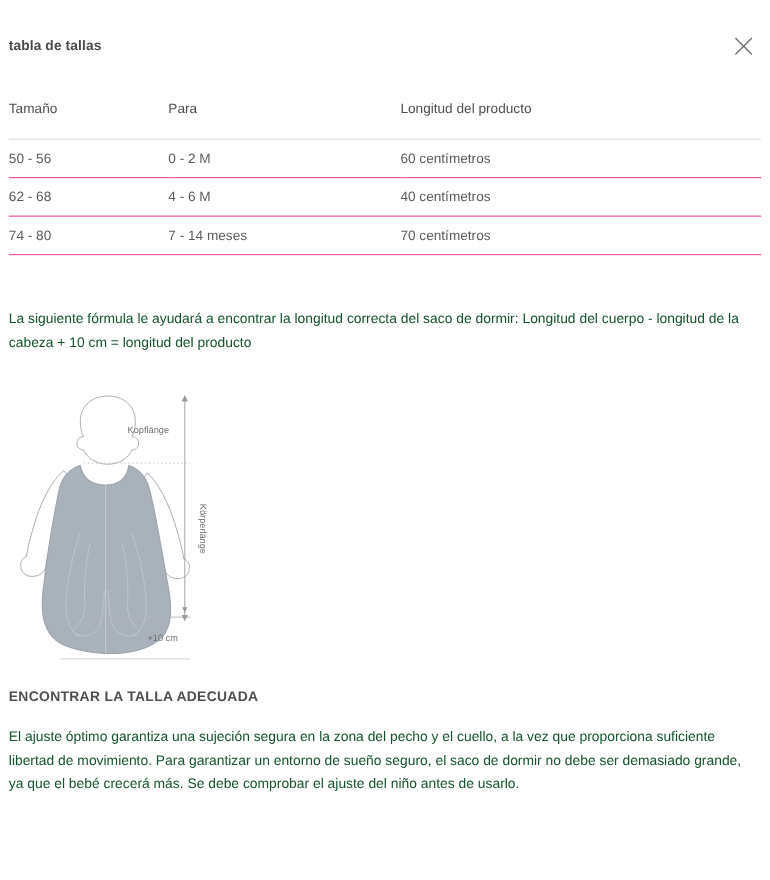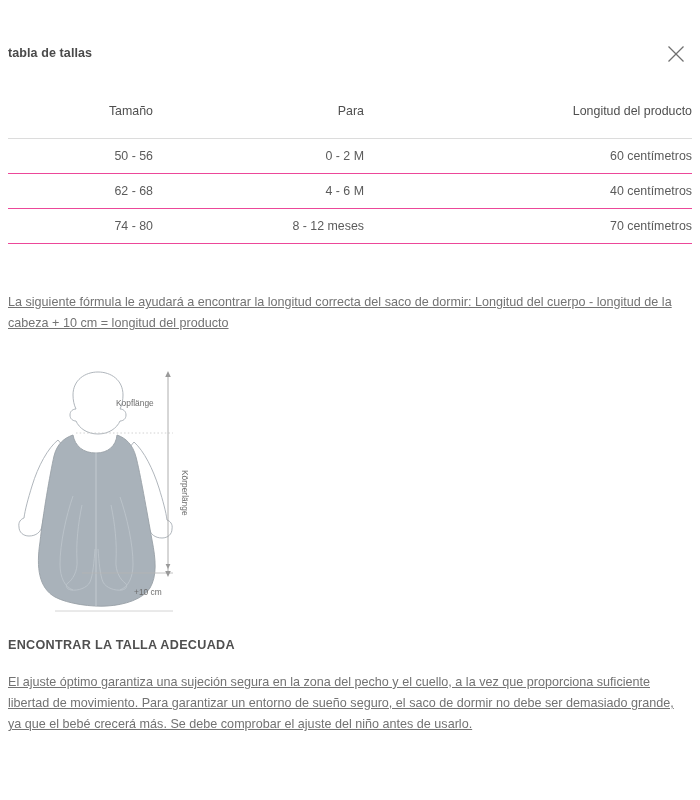--- a/index.html
+++ b/index.html
@@ -15,21 +15,20 @@
     font-family: "Liberation Sans", sans-serif;
     color: #595959;
     overflow: hidden;
   }
 
   .page {
     position: absolute;
     inset: 0;
     padding: 0 8px;
     box-sizing: border-box;
-    margin-top: 12px;
   }
 
   
   .header {
     position: relative;
     height: 62px;
     display: flex;
     align-items: center;
   }
   .modal-title {
@@ -57,21 +56,21 @@
 
   
   .size-table {
     width: 100%;
     border-collapse: collapse;
     margin-top: 18px;
     table-layout: fixed;
   }
   .size-table th,
   .size-table td {
-    text-align: right;
+    text-align: left;
     font-weight: normal;
     font-size: 12.4px;
     color: #5b5b5b;
     padding: 0;
     vertical-align: middle;
   }
   .size-table th {
     height: 38px;
     padding-bottom: 8px;
     color: #4f4f4f;
@@ -86,24 +85,23 @@
     height: 34px;
   }
   .col-size  { width: 145px; }
   .col-age   { width: 211px; }
   .col-len   { width: auto; }
 
   
   .body-text {
     font-size: 12.6px;
     line-height: 21px;
-    color: #737373;
+    color: #14532d;
     margin: 0;
     max-width: 676px;
-    text-decoration: underline;
   }
   .formula-text { margin-top: 48px; }
 
   .section-heading {
     font-size: 12.6px;
     color: #4f4f4f;
     letter-spacing: .3px;
     margin: 0;
     font-weight: bold;
   }
@@ -158,21 +156,21 @@
         <td>0 - 2 M</td>
         <td>60 centímetros</td>
       </tr>
       <tr>
         <td>62 - 68</td>
         <td>4 - 6 M</td>
         <td>40 centímetros</td>
       </tr>
       <tr>
         <td>74 - 80</td>
-        <td>8 - 12 meses</td>
+        <td>7 - 14 meses</td>
         <td>70 centímetros</td>
       </tr>
     </tbody>
   </table>
 
   <p class="body-text formula-text">La siguiente fórmula le ayudará a encontrar la longitud correcta del saco de dormir: Longitud del cuerpo - longitud de la cabeza + 10 cm = longitud del producto</p>
 
   <div class="illustration">
     <svg width="220" height="250" viewBox="0 0 220 250" aria-hidden="true">
 

